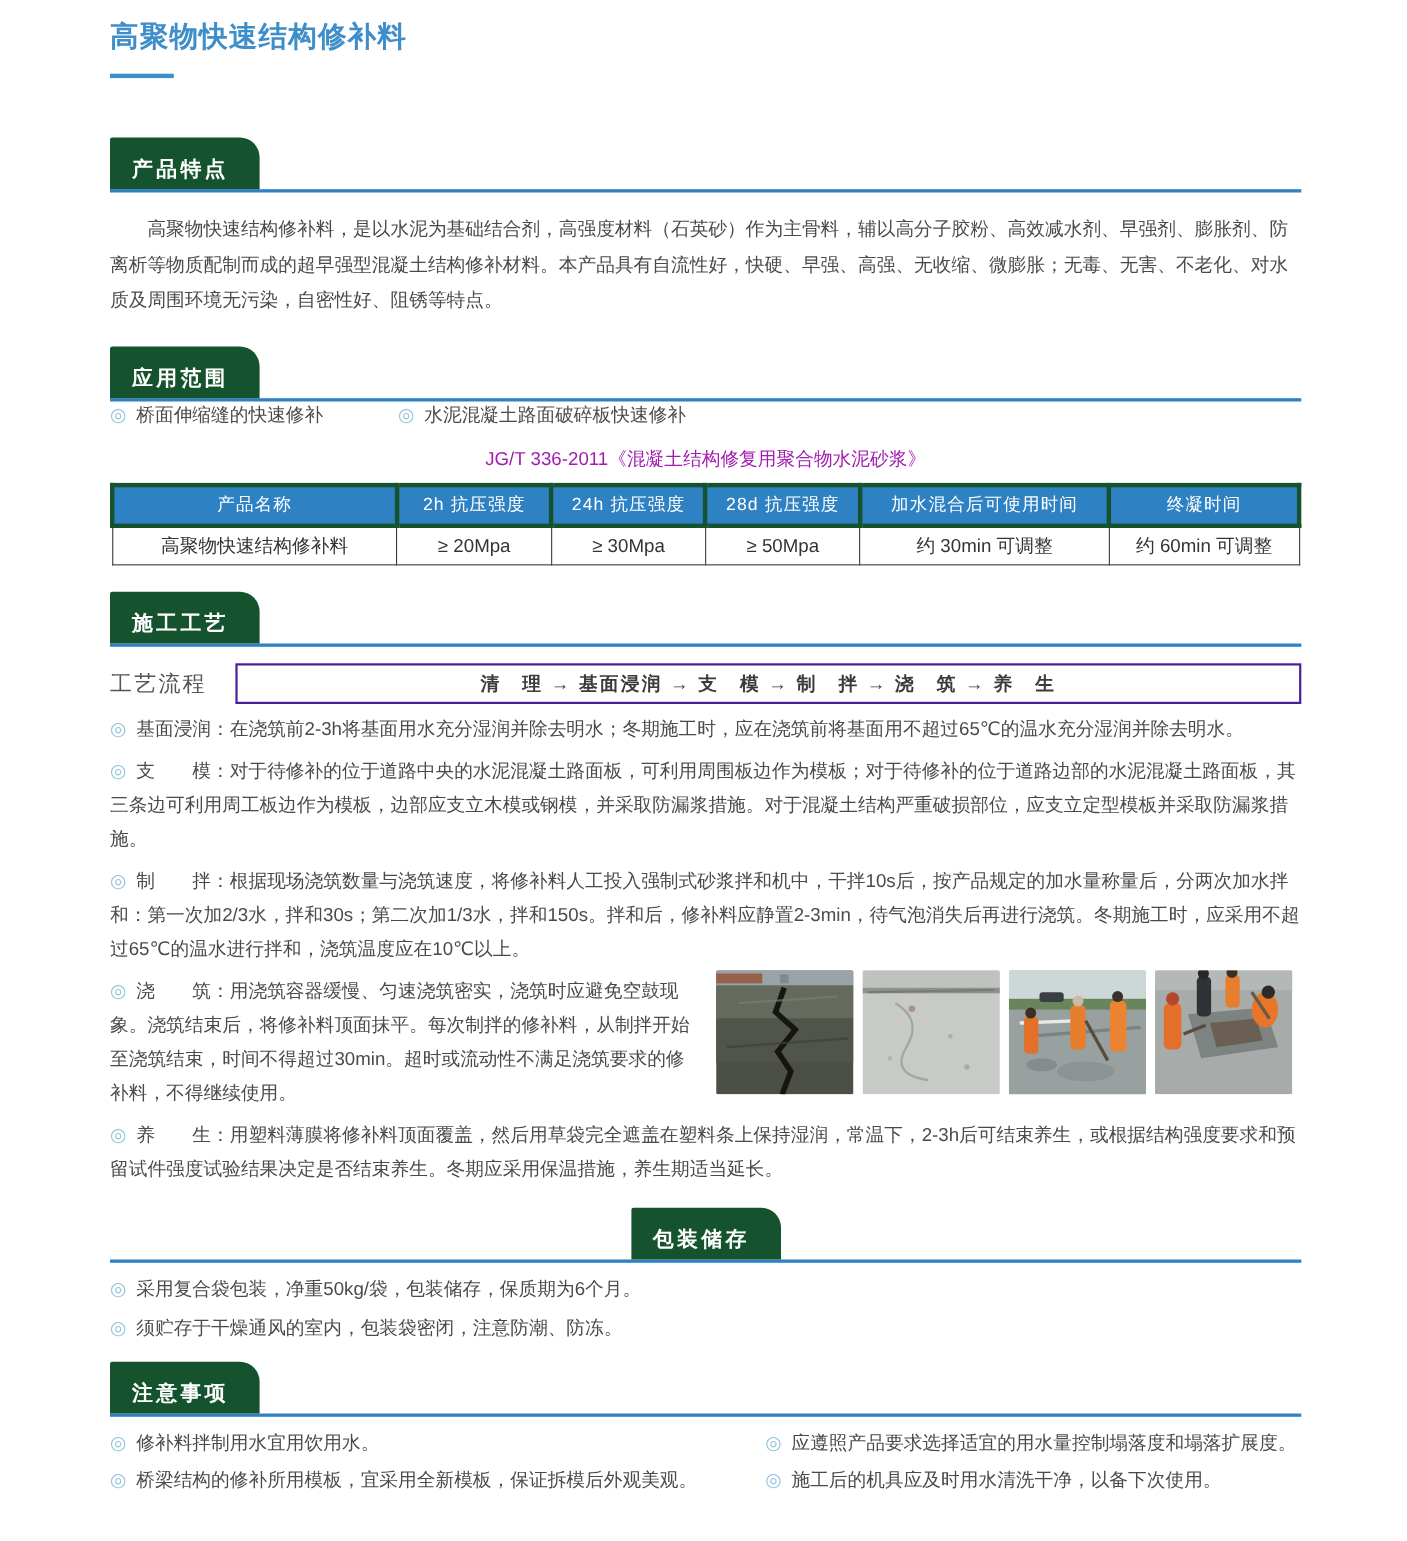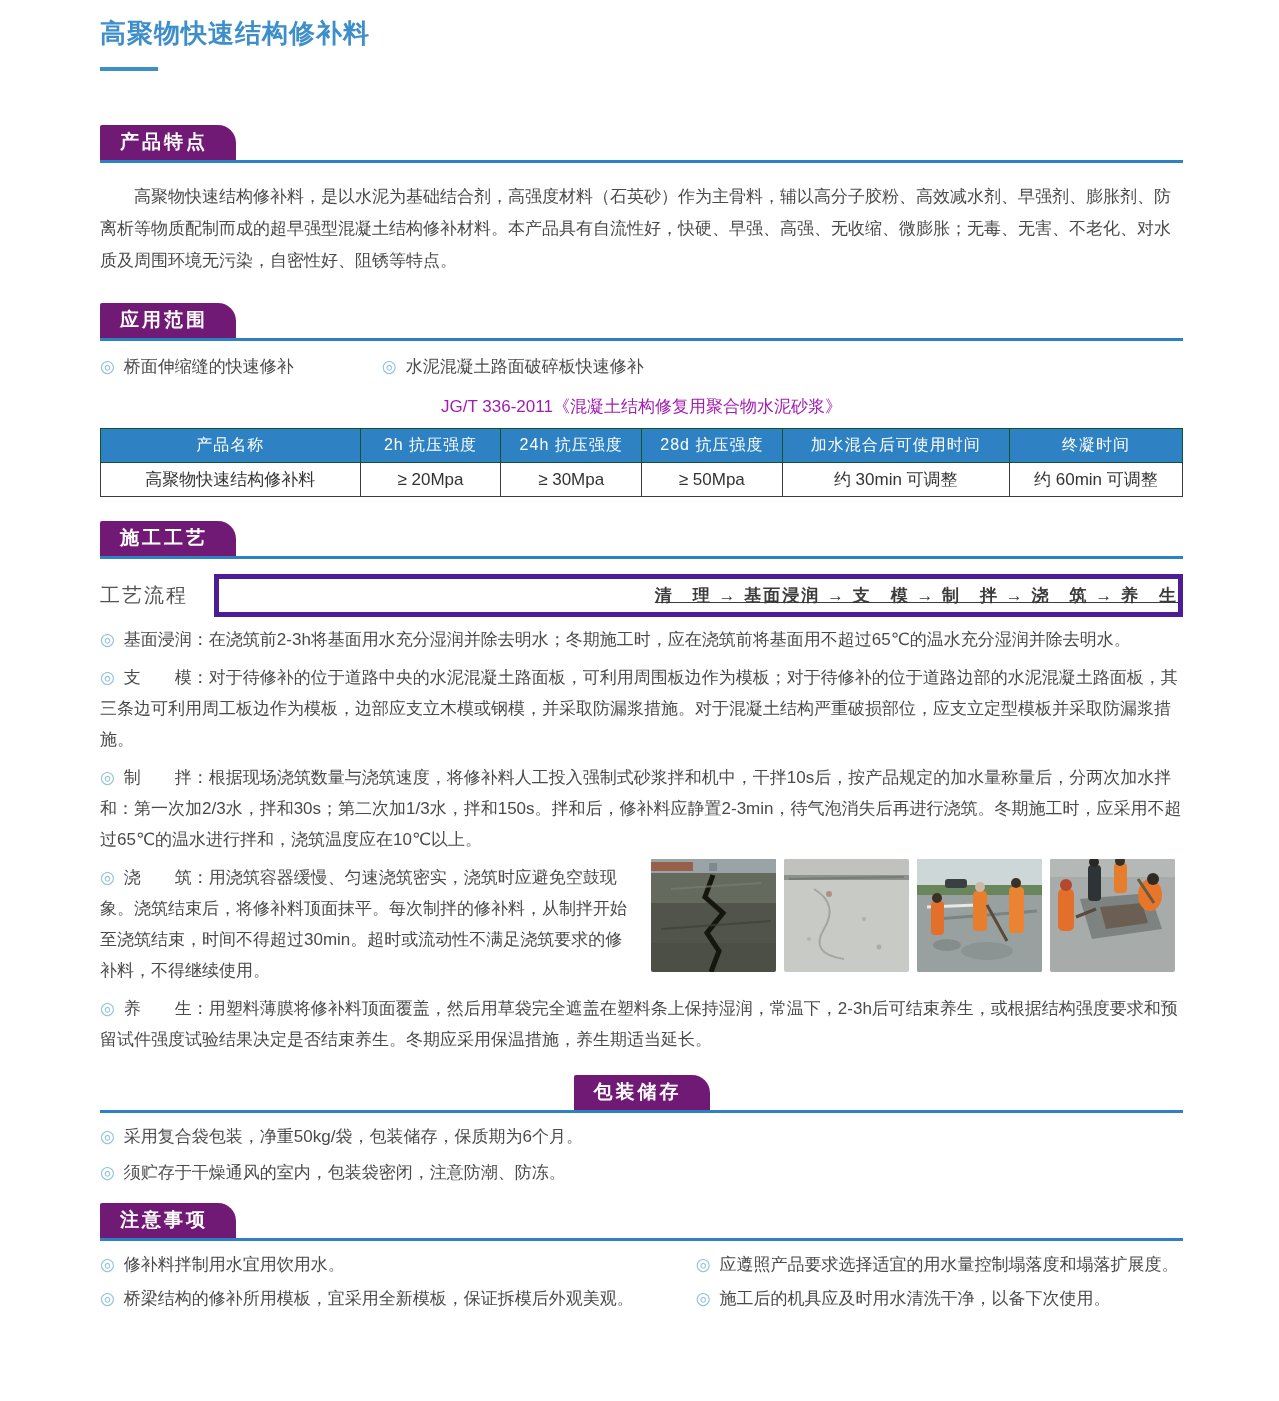--- a/index.html
+++ b/index.html
@@ -7,49 +7,49 @@
     width:1279px; min-height:1401px; box-sizing:border-box;
     padding:16px 96px 10px 100px; position:relative; background:#fff;
     font-family:"Liberation Sans","DejaVu Sans",sans-serif; color:#4a4a4a;
   }
   
   .doc-title{font-size:26px;font-weight:700;color:#3e8ec9;margin:0;letter-spacing:1px;}
   .title-underline{width:58px;height:4px;background:#3e8ec9;margin-top:16px;}
   
   .sec-head{border-bottom:3px solid #2e82c4;line-height:0;}
   .sec-tab{
-    display:inline-block;line-height:normal;background:#701a75;color:#fff;
+    display:inline-block;line-height:normal;background:#14532d;color:#fff;
     font-weight:700;font-size:19px;letter-spacing:3px;
-    padding:4px 28px 5px 20px;border-radius:2px 18px 0 0;
+    padding:16px 28px 5px 20px;border-radius:2px 18px 0 0;
   }
   
   .m-features{margin-top:54px;}
   .m-apps{margin-top:26px;}
   .m-perf{margin-top:22px;}
   .m-constr{margin-top:24px;}
   .m-pack{margin-top:20px;text-align:center;}
   .m-notes{margin-top:18px;}
   
   .para{font-size:17px;line-height:32px;margin:18px 0 0;text-indent:2em;color:#4a4a4a;}
   .bullet-item{font-size:17px;line-height:25px;margin:11px 0 0;color:#4a4a4a;}
   .ring{color:#8fc2de;font-size:17px;margin-right:9px;}
-  .apps-row{display:flex;gap:88px;margin-top:13px;}
+  .apps-row{display:flex;gap:68px;}
   .apps-row .bullet-item{margin:0;}
   
   .std-caption{text-align:center;font-size:17px;color:#a21caf;margin:16px 0 0;}
   table.perf{width:100%;border-collapse:collapse;margin-top:10px;table-layout:fixed;}
-  .perf th{background:#2e82c4;color:#fff;font-size:16px;font-weight:500;padding:6px 4px;border:1px solid #14532d;letter-spacing:1px;}
+  .perf th{background:#2e82c4;color:#fff;font-size:16px;font-weight:500;padding:6px 4px;border:4px solid #14532d;letter-spacing:1px;}
   .perf td{font-size:17px;color:#333;text-align:center;padding:5px 4px;border:1px solid #3b3b3b;background:#fff;}
   .note{font-size:16px;color:#555;margin:9px 0 0;}
   .note sup{font-size:11px;}
   
   .flow-row{display:flex;align-items:center;margin-top:15px;}
   .flow-label{font-size:20px;color:#555;letter-spacing:2px;flex:0 0 auto;}
-  .flow-box{flex:1;margin-left:26px;border:5px solid #4c1d95;text-align:right;
-    font-size:17px;font-weight:700;color:#3b3b3b;padding:5px 0;letter-spacing:2px;text-decoration:underline;}
+  .flow-box{flex:1;margin-left:26px;border:2px solid #4c1d95;text-align:center;
+    font-size:17px;font-weight:700;color:#3b3b3b;padding:5px 0;letter-spacing:2px;}
   .steps{margin-top:2px;}
   .step{font-size:17px;line-height:31px;margin:7px 0 0;}
   .photos{float:right;width:532px;margin:4px 0 6px 18px;display:flex;gap:8px;}
   .photo{width:125px;height:113px;flex:0 0 auto;overflow:hidden;border-radius:2px;}
   .photo svg{display:block;width:100%;height:100%;}
   .clear{clear:both;}
   
   .notes-grid{display:grid;grid-template-columns:55% 45%;margin-top:2px;}
   .notes-grid .bullet-item{margin:9px 0 0;}
 </style>

